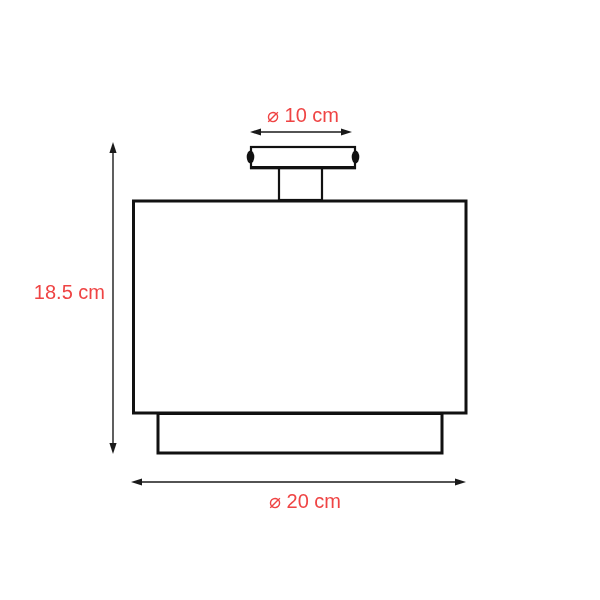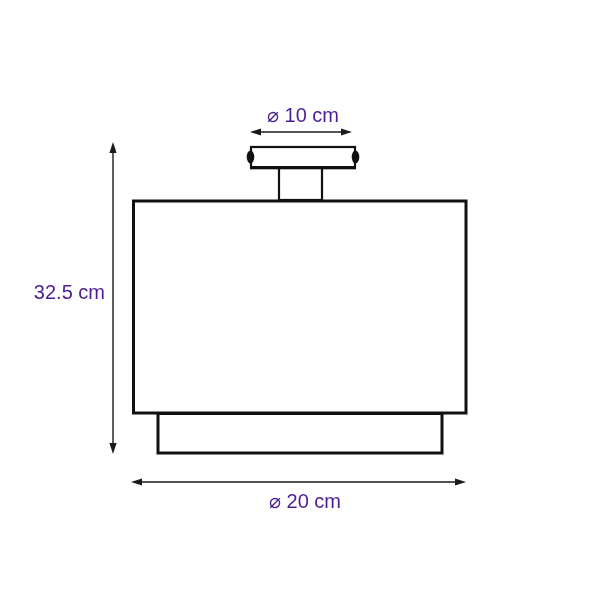--- a/index.html
+++ b/index.html
@@ -15,21 +15,21 @@
     background: #ffffff;
     overflow: hidden;
   }
   .canvas svg {
     position: absolute;
     left: 0;
     top: 0;
   }
   .dim-label {
     position: absolute;
-    color: #4c1d95;
+    color: #ef4444;
     font-size: 20px;
     line-height: 1.2;
     white-space: nowrap;
     text-align: right;
   }
   .dim-label.center {
     transform: translateX(-50%);
   }
 </style>
 </head>
@@ -69,17 +69,17 @@
     <g stroke="#1a1a1a" fill="#1a1a1a">
       <line x1="136" y1="482" x2="461" y2="482" stroke-width="1.4"></line>
       <polygon points="131,482 142,478.4 142,485.6" stroke="none"></polygon>
       <polygon points="466,482 455,478.4 455,485.6" stroke="none"></polygon>
     </g>
 
   </svg>
 
   <span class="dim-label center" style="left:303px; top:103px;">⌀ 10 cm</span>
 
-  <span class="dim-label" style="right:495px; top:280px;">32.5 cm</span>
+  <span class="dim-label" style="right:495px; top:280px;">18.5 cm</span>
 
   <span class="dim-label center" style="left:305px; top:489px;">⌀ 20 cm</span>
 
 </div>
 
 </body></html>

